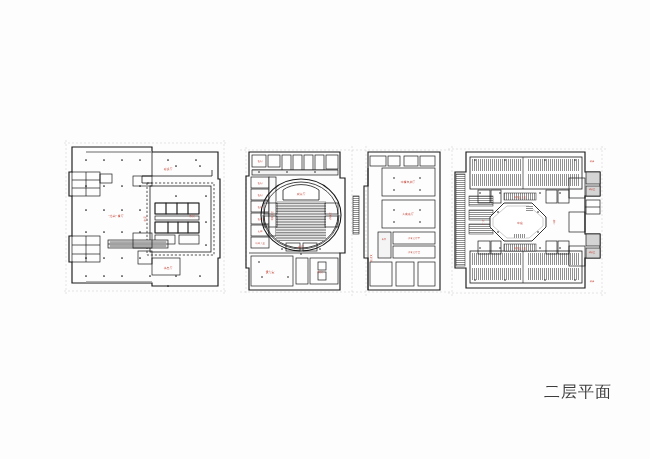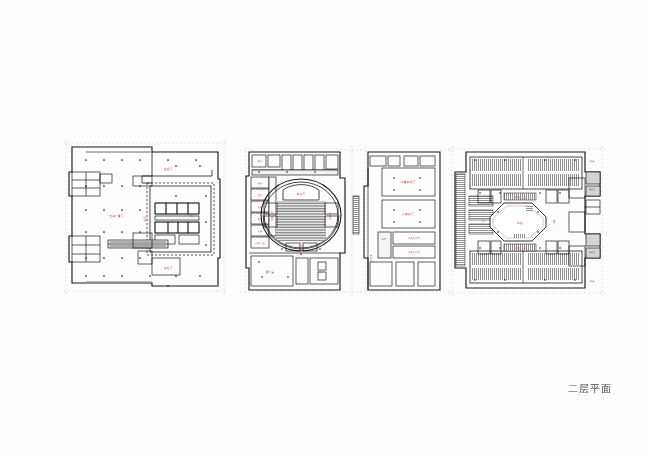--- a/index.html
+++ b/index.html
@@ -7,21 +7,21 @@
     width:650px;height:459px;
     background:#fdfdfd;
     font-family:"DejaVu Sans","Liberation Sans",sans-serif;
     overflow:hidden;position:relative;
   }
   #sheet{position:absolute;inset:0;}
   svg{display:block;}
   .ttl{
     position:absolute;right:38px;top:382px;
     font-family:"DejaVu Sans","Liberation Sans",sans-serif;
-    font-size:10px;color:#3c3c3c;letter-spacing:1px;
+    font-size:16px;color:#3c3c3c;letter-spacing:1px;
     white-space:nowrap;
   }
 </style>
 </head>
 <body>
 
 <div id="sheet">
 <svg width="650" height="459" viewBox="0 0 650 459">
   <defs>
 

